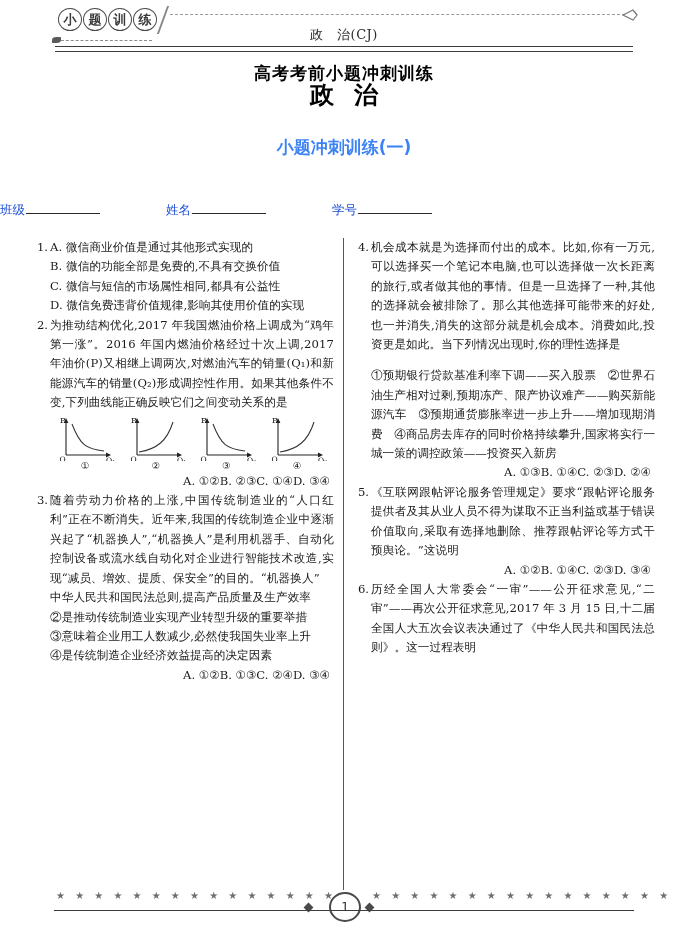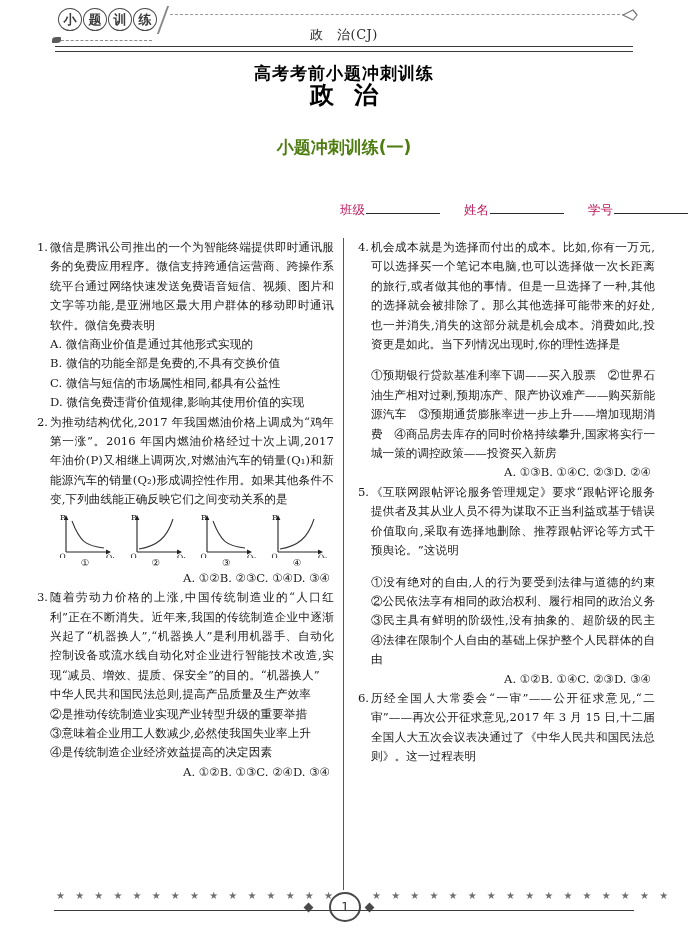--- a/index.html
+++ b/index.html
@@ -127,34 +127,34 @@
     letter-spacing: 20px;
     text-indent: 20px;
     color: #000;
   }
   .title-section {
     position: absolute;
     top: 136px; left: 0; right: 0;
     text-align: center;
     font-size: 17px;
     font-weight: bold;
-    color: #4d7c0f;
+    color: #3b82f6;
     font-family: "DejaVu Sans", "Liberation Sans", sans-serif;
   }
 
   
   .info-line {
     position: absolute;
     top: 200px;
     left: 0; right: 0;
     display: flex;
-    justify-content: flex-end;
-    gap: 24px;
+    justify-content: flex-start;
+    gap: 66px;
     font-size: 12.5px;
-    color: #be185d;
+    color: #1d4ed8;
   }
   .info-field { display: flex; align-items: baseline; }
   .info-blank {
     display: inline-block;
     width: 74px;
     border-bottom: 1.1px solid #2a2a2a;
     height: 13px;
     margin-left: 1px;
   }
 
@@ -326,21 +326,20 @@
   </span>
 </div>
 
 <div class="body-cols">
 
   <div class="col">
 
     <div class="q">
       <div class="q-num">1.</div>
       <div class="q-body">
-        <div class="q-stem">微信是腾讯公司推出的一个为智能终端提供即时通讯服务的免费应用程序。微信支持跨通信运营商、跨操作系统平台通过网络快速发送免费语音短信、视频、图片和文字等功能,是亚洲地区最大用户群体的移动即时通讯软件。微信免费表明</div>
         <div class="opt">A. 微信商业价值是通过其他形式实现的</div>
         <div class="opt">B. 微信的功能全部是免费的,不具有交换价值</div>
         <div class="opt">C. 微信与短信的市场属性相同,都具有公益性</div>
         <div class="opt">D. 微信免费违背价值规律,影响其使用价值的实现</div>
       </div>
     </div>
 
     <div class="q">
       <div class="q-num">2.</div>
       <div class="q-body">
@@ -447,21 +446,20 @@
           <span>C. ②③</span>
           <span>D. ②④</span>
         </div>
       </div>
     </div>
 
     <div class="q">
       <div class="q-num">5.</div>
       <div class="q-body">
         <div class="q-stem">《互联网跟帖评论服务管理规定》要求“跟帖评论服务提供者及其从业人员不得为谋取不正当利益或基于错误价值取向,采取有选择地删除、推荐跟帖评论等方式干预舆论。”这说明</div>
-        <div class="opt-inline">①没有绝对的自由,人的行为要受到法律与道德的约束　②公民依法享有相同的政治权利、履行相同的政治义务　③民主具有鲜明的阶级性,没有抽象的、超阶级的民主　④法律在限制个人自由的基础上保护整个人民群体的自由</div>
         <div class="answers">
           <span>A. ①②</span>
           <span>B. ①④</span>
           <span>C. ②③</span>
           <span>D. ③④</span>
         </div>
       </div>
     </div>
 
     <div class="q">

